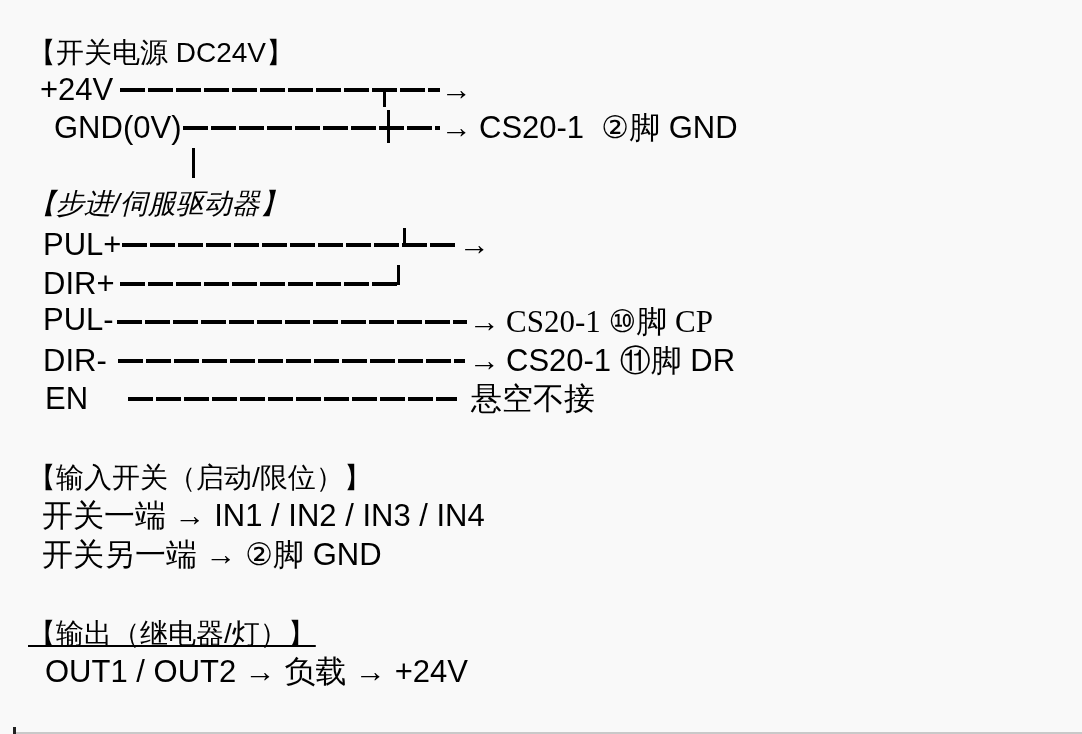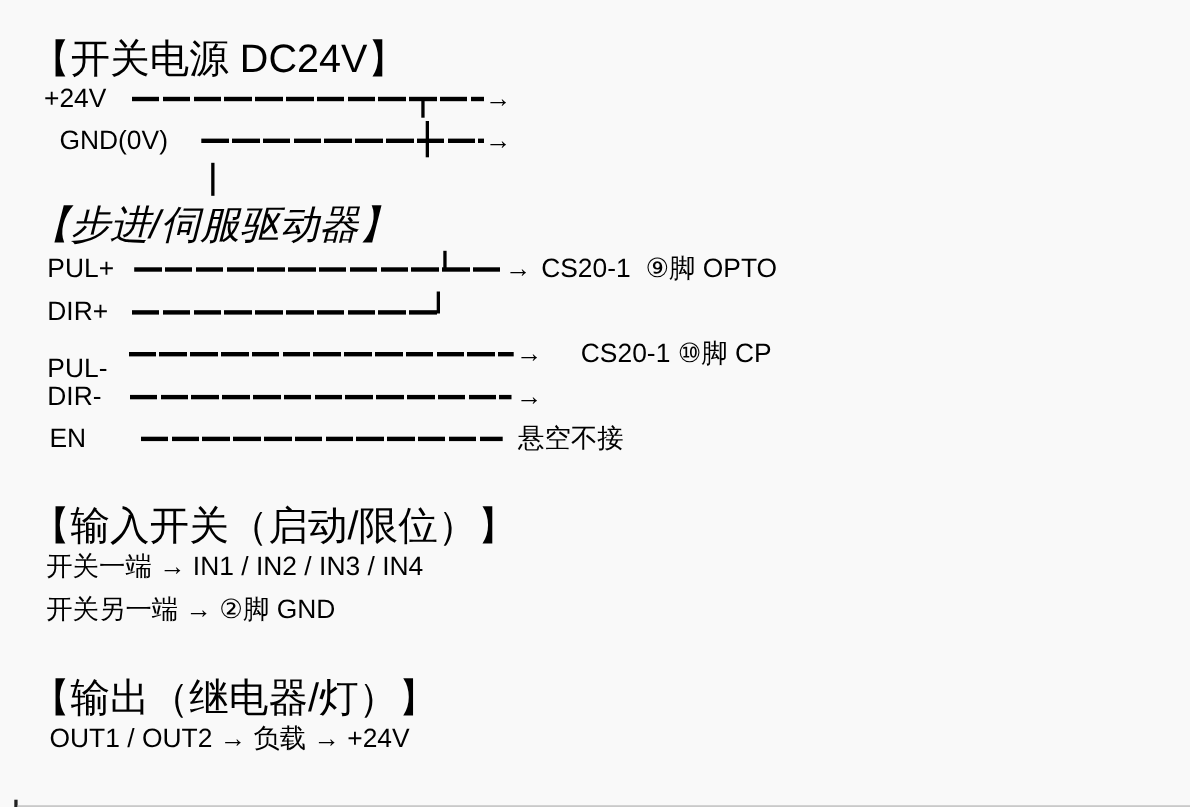--- a/index.html
+++ b/index.html
@@ -5,24 +5,24 @@
   html,body{margin:0;padding:0;}
   body{
     width:1082px;height:734px;
     background:#f9f9f9;
     font-family:"Liberation Sans","DejaVu Sans",sans-serif;
     overflow:hidden;
   }
   .page{position:relative;width:1082px;height:734px;color:#000;}
   .t{
     position:absolute;
-    font-size:24px;line-height:38px;
+    font-size:31px;line-height:38px;
     white-space:pre;color:#000;
   }
-  .title{font-size:36px;}
+  .title{font-size:28px;}
   .wire{
     position:absolute;height:4px;
     background:repeating-linear-gradient(90deg,#000 0,#000 25px,rgba(0,0,0,0) 25px,rgba(0,0,0,0) 28px);
   }
   .tick{position:absolute;width:3px;background:#000;}
   .bottom-hair{position:absolute;height:2px;background:#c9c9c9;}
   .bottom-tick{position:absolute;width:3px;height:7px;background:#222;}
 </style>
 </head>
 <body>
@@ -33,51 +33,52 @@
 
   <span class="t" style="top:71px;left:40px;">+24V</span>
   <div class="wire" style="top:88px;left:120px;width:320px;"></div>
   <div class="tick" style="top:91px;left:383px;height:16px;"></div>
   <span class="t" style="top:71px;left:441px;">→</span>
 
   <span class="t" style="top:109px;left:38px;margin-left:16px;">GND(0V)</span>
   <div class="wire" style="top:126px;left:183px;width:257px;"></div>
   <div class="tick" style="top:110px;left:387px;height:33px;"></div>
   <span class="t" style="top:109px;left:441px;">→</span>
+  <span class="t" style="top:109px;left:479px;">CS20-1  ②脚 GND</span>
 
   <div class="tick" style="top:148px;left:192px;height:30px;"></div>
 
   <span class="t title" style="top:185px;left:28px;font-style:italic;">【步进/伺服驱动器】</span>
 
   <span class="t" style="top:226px;left:43px;">PUL+</span>
   <div class="wire" style="top:243px;left:122px;width:335px;"></div>
   <div class="tick" style="top:228px;left:403px;height:17px;"></div>
   <span class="t" style="top:226px;left:459px;">→</span>
-  <span class="t" style="top:226px;left:492px;">CS20-1  ⑨脚 OPTO</span>
 
   <span class="t" style="top:265px;left:43px;">DIR+</span>
   <div class="wire" style="top:282px;left:120px;width:280px;"></div>
   <div class="tick" style="top:265px;left:397px;height:20px;"></div>
 
-  <span class="t" style="top:317px;left:43px;">PUL-</span>
+  <span class="t" style="top:301px;left:43px;">PUL-</span>
   <div class="wire" style="top:320px;left:117px;width:350px;"></div>
   <span class="t" style="top:303px;left:469px;">→</span>
-  <span class="t" style="top:303px;left:528px;">CS20-1 ⑩脚 CP</span>
+  <span class="t" style="top:303px;left:506px;font-family:Liberation Serif, serif;">CS20-1 ⑩脚 CP</span>
 
   <span class="t" style="top:342px;left:43px;">DIR-</span>
   <div class="wire" style="top:359px;left:118px;width:347px;"></div>
   <span class="t" style="top:342px;left:469px;">→</span>
+  <span class="t" style="top:342px;left:506px;">CS20-1 ⑪脚 DR</span>
 
   <span class="t" style="top:380px;left:45px;">EN</span>
   <div class="wire" style="top:397px;left:128px;width:329px;"></div>
   <span class="t title" style="top:459px;left:28px;">【输入开关（启动/限位）】</span>
 
   <span class="t" style="top:380px;left:471px;">悬空不接</span>
   <span class="t" style="top:497px;left:42px;">开关一端 → IN1 / IN2 / IN3 / IN4</span>
   <span class="t" style="top:536px;left:42px;">开关另一端 → ②脚 GND</span>
 
-  <span class="t title" style="top:615px;left:28px;">【输出（继电器/灯）】</span>
+  <span class="t title" style="top:615px;left:28px;text-decoration:underline;">【输出（继电器/灯）】</span>
   <span class="t" style="top:653px;left:45px;">OUT1 / OUT2 → 负载 → +24V</span>
 
   <div class="bottom-tick" style="top:727px;left:13px;"></div>
   <div class="bottom-hair" style="top:732px;left:16px;width:1066px;"></div>
 
 </div>
 
 </body></html>

